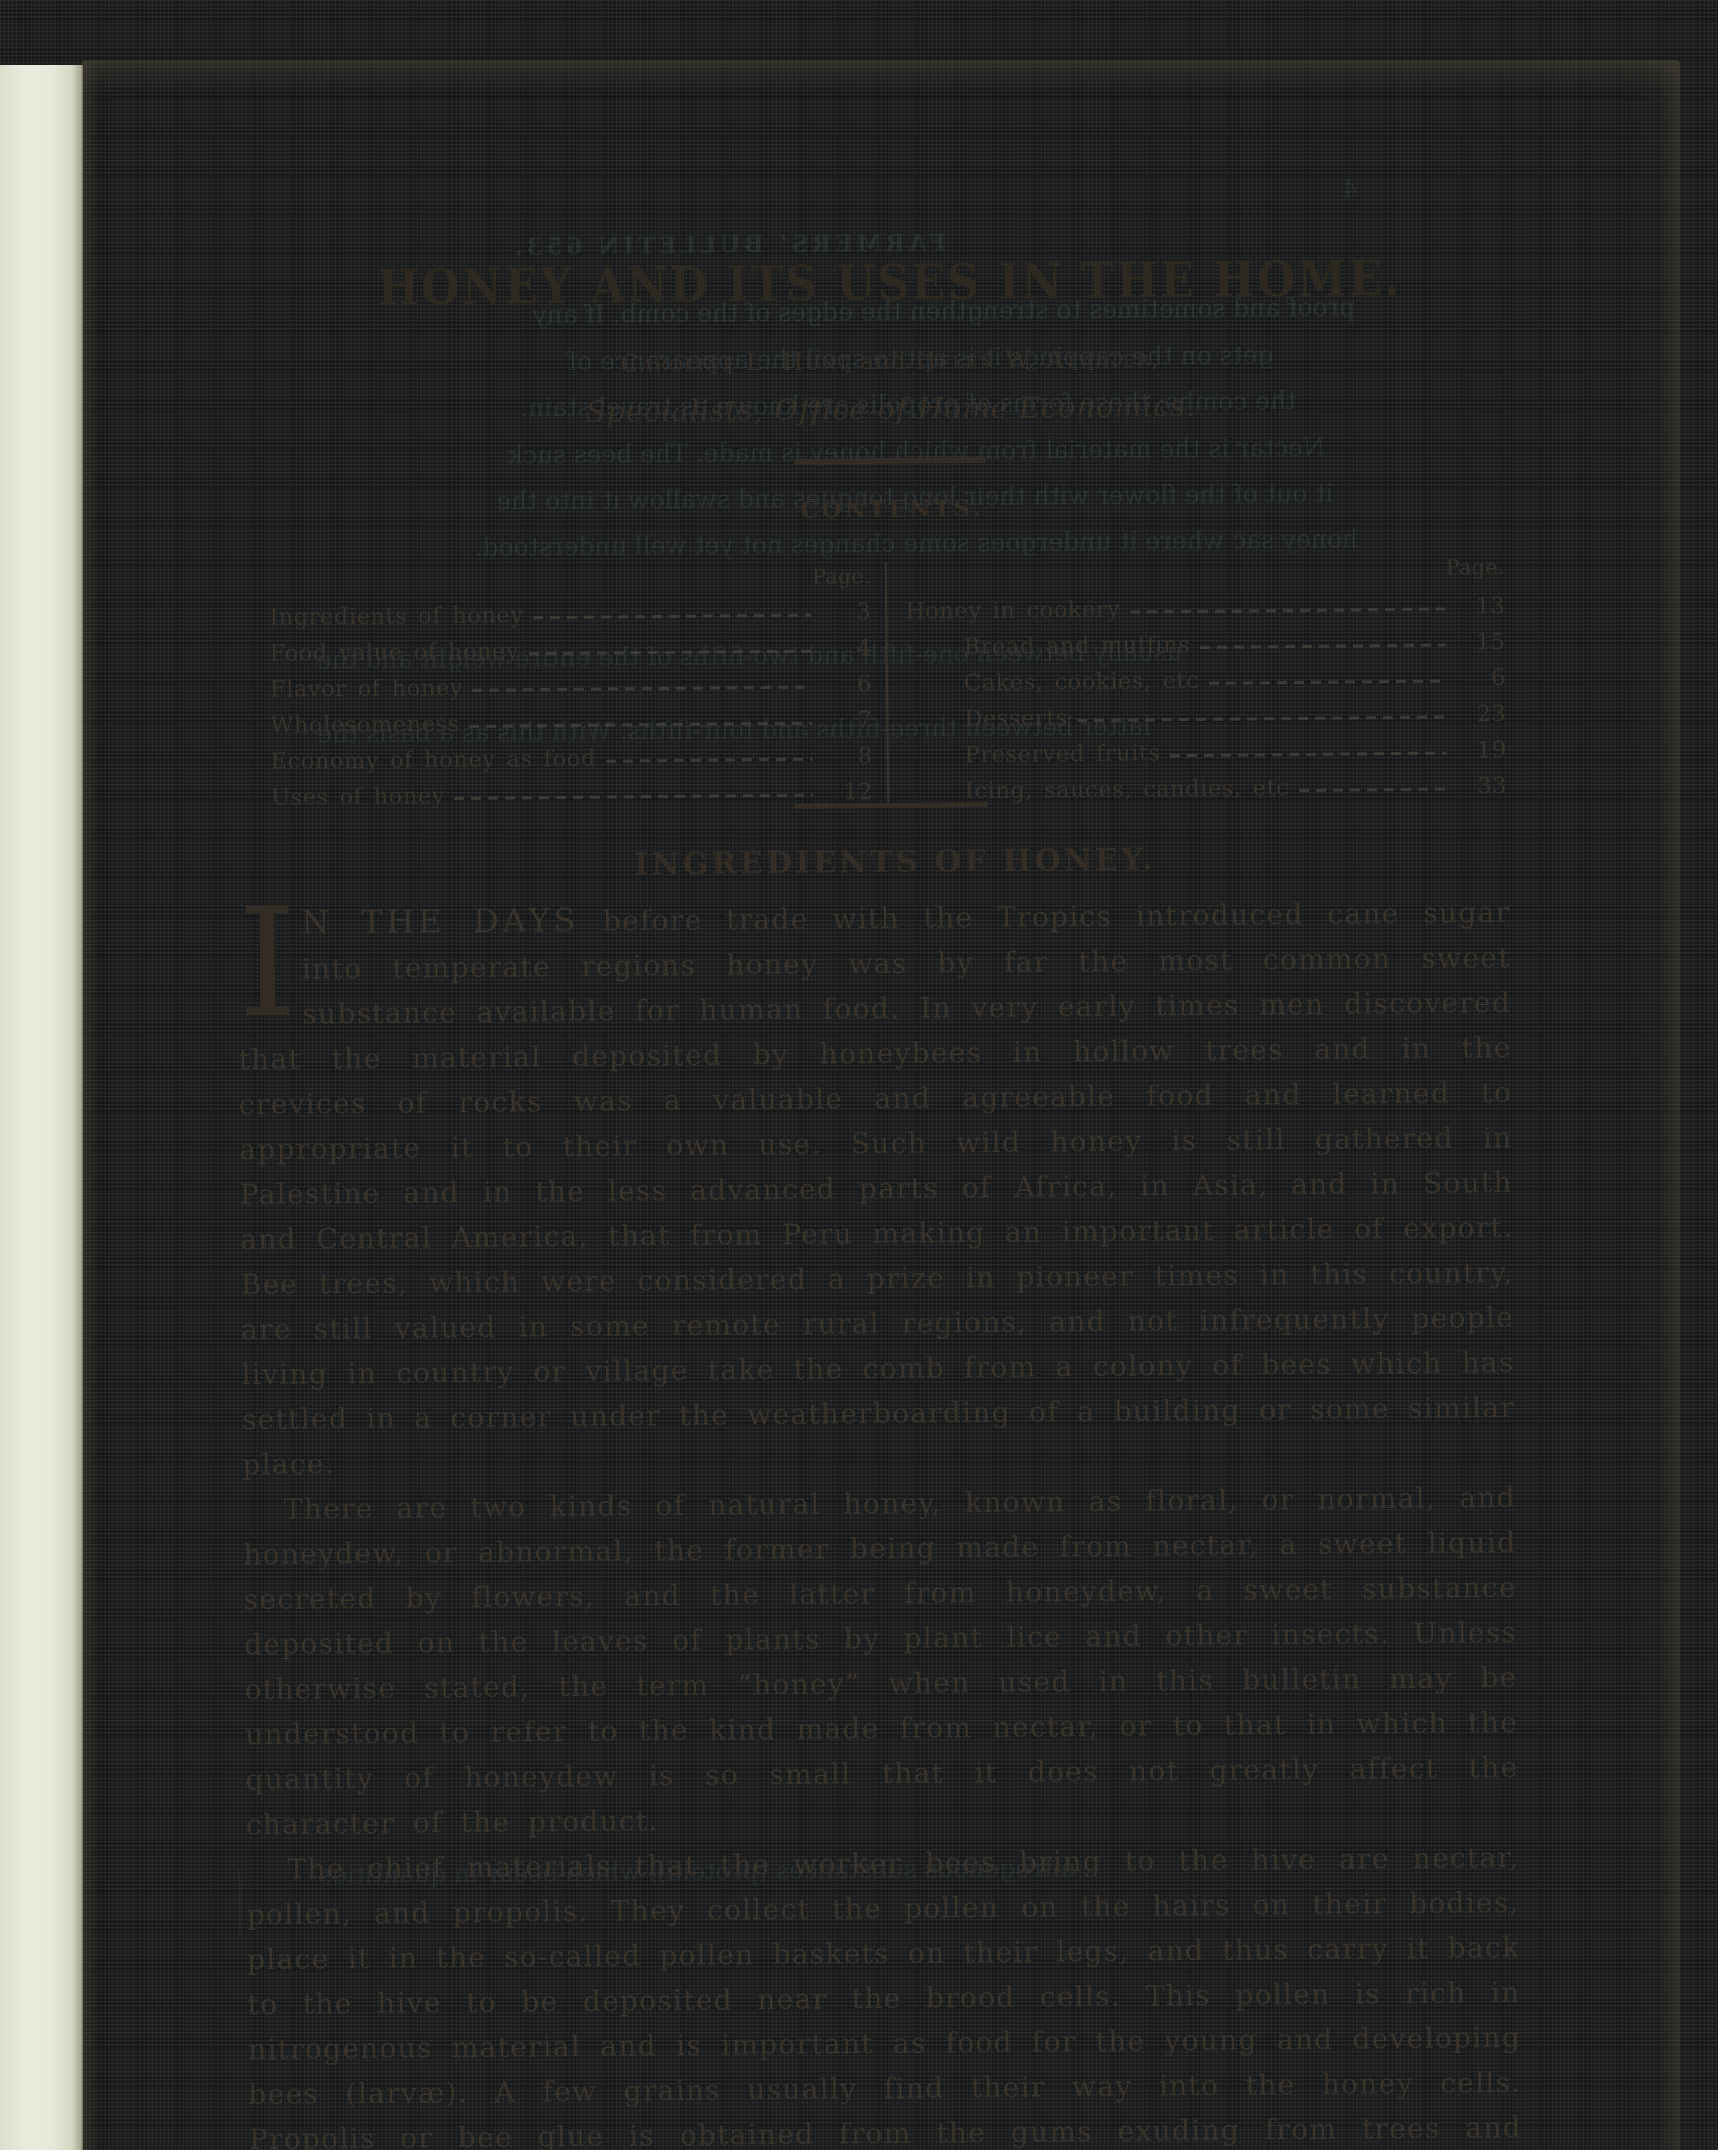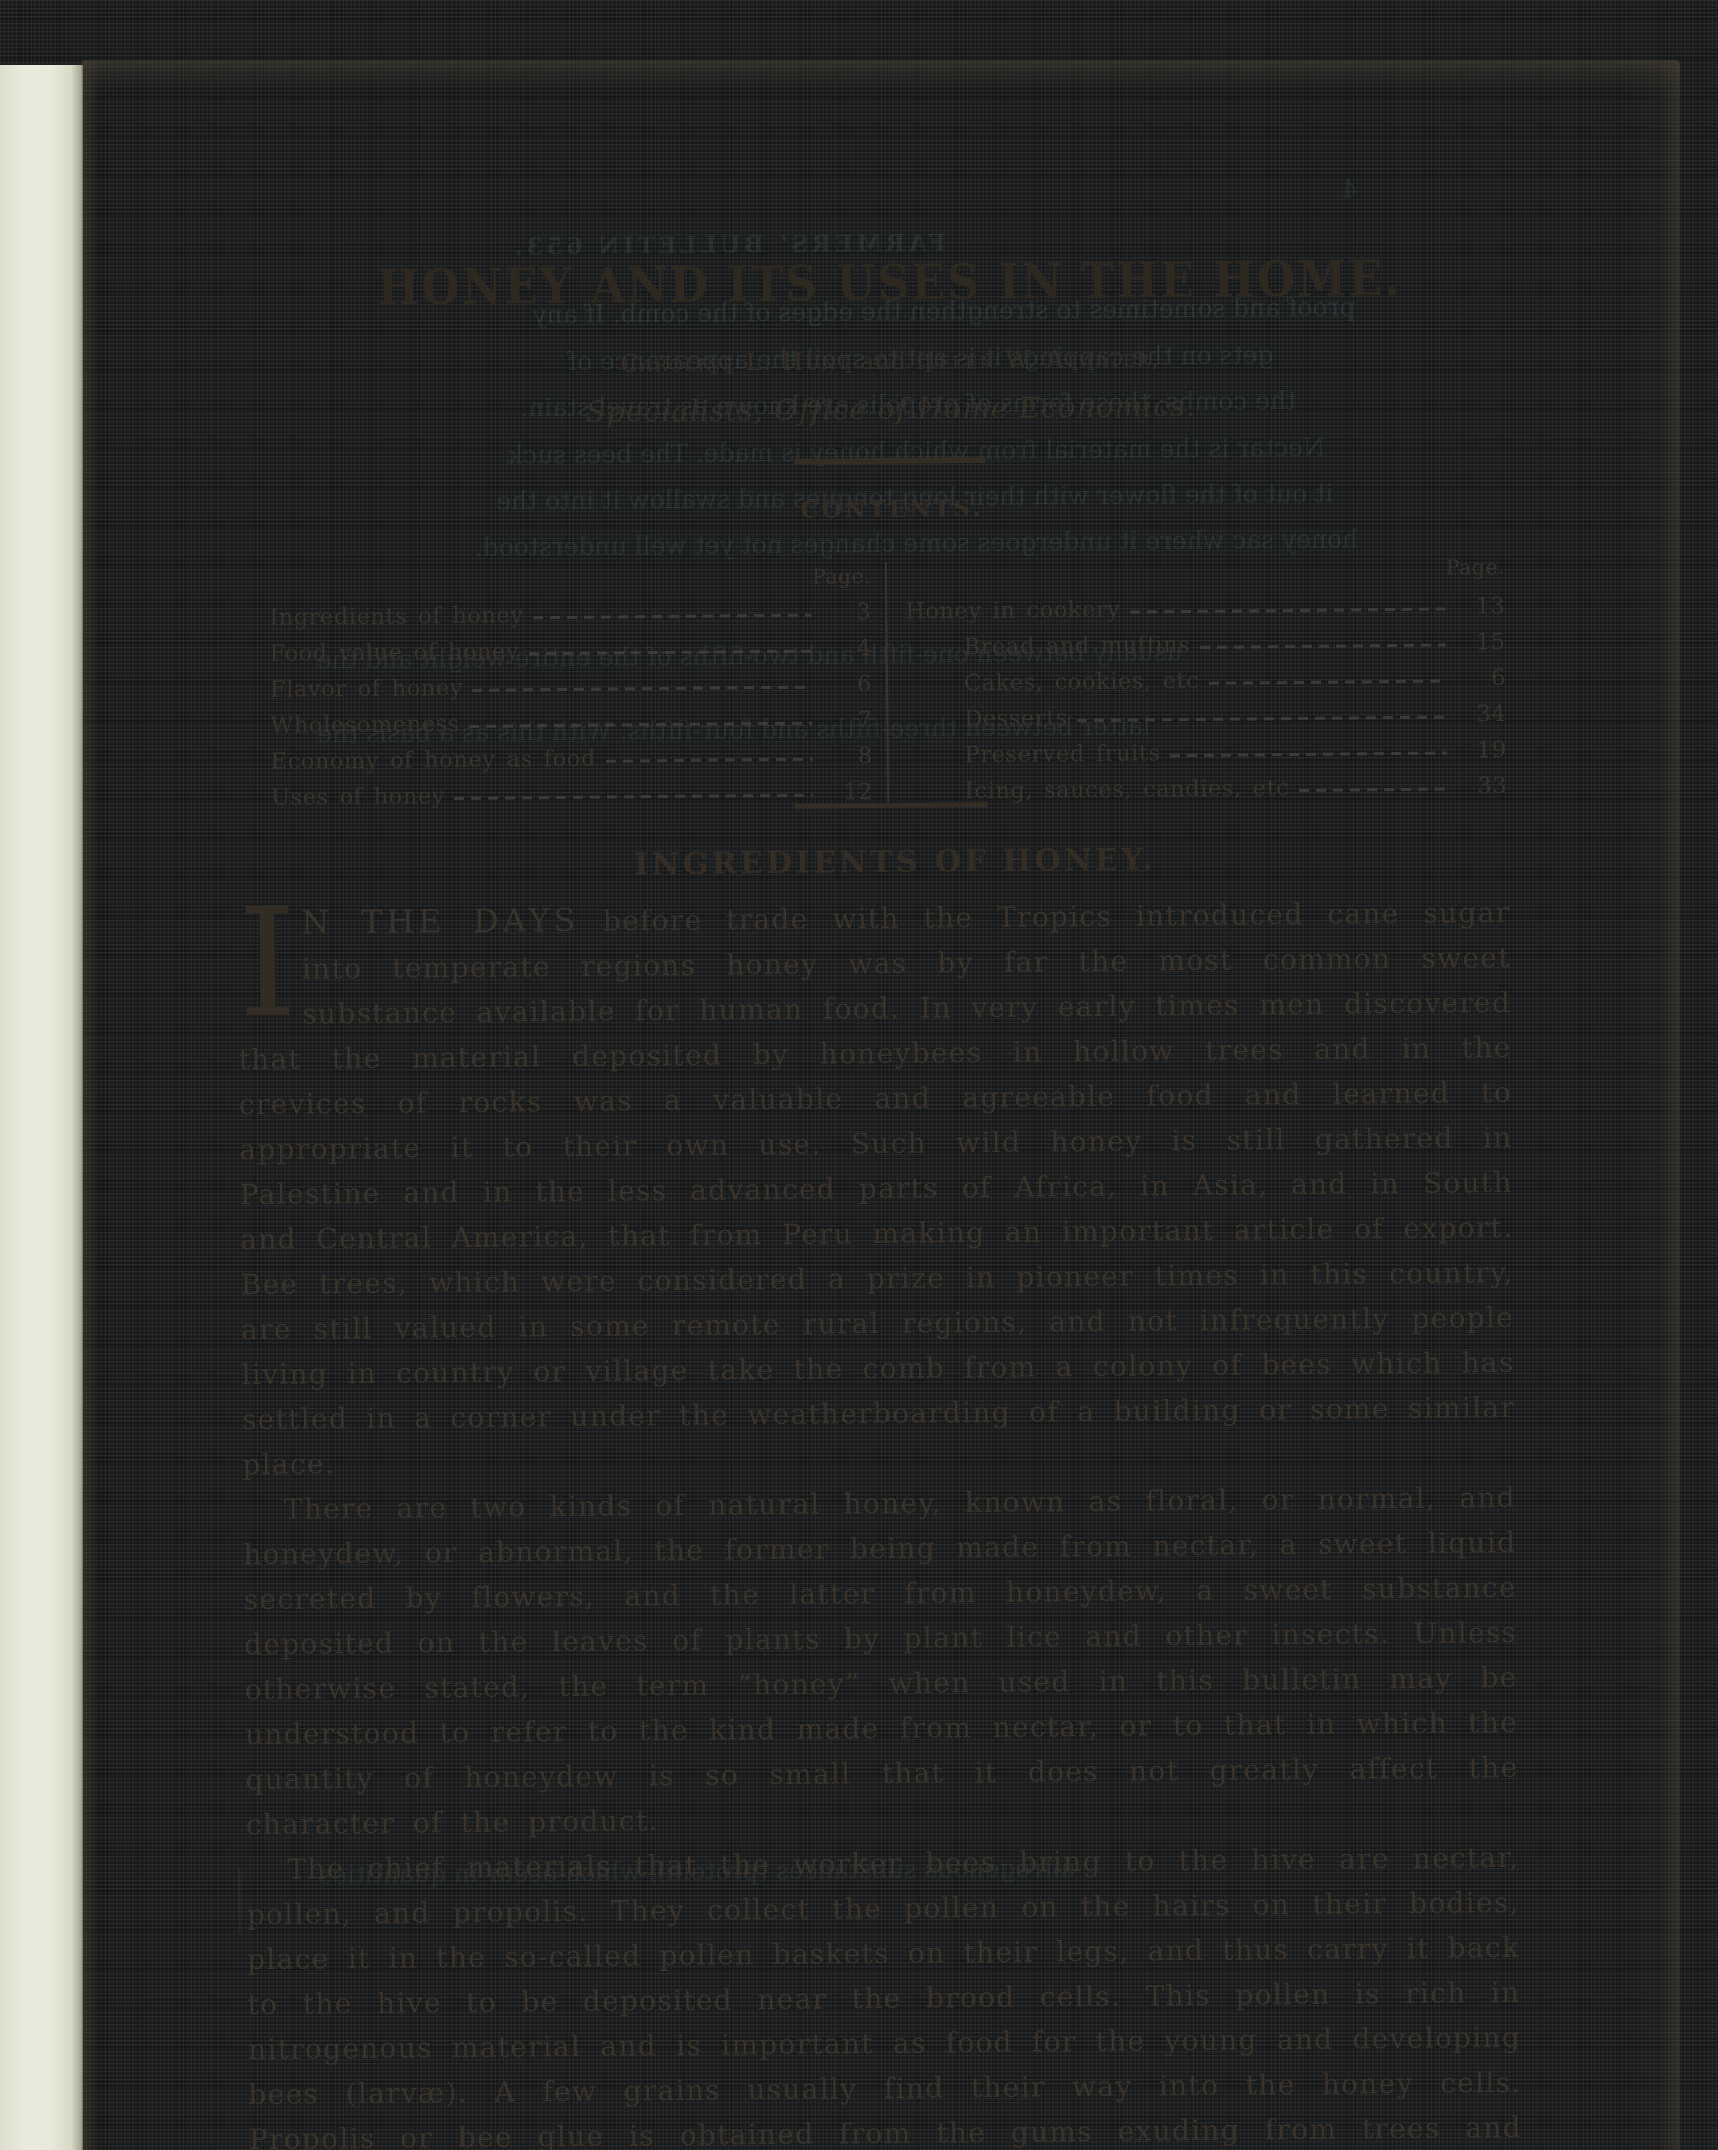--- a/index.html
+++ b/index.html
@@ -167,21 +167,21 @@
           <span class="toc-page">15</span>
         </div>
         <div class="toc-row ind">
           <span class="toc-label">Cakes, cookies, etc</span>
           <span class="leader"></span>
           <span class="toc-page">6</span>
         </div>
         <div class="toc-row ind">
           <span class="toc-label">Desserts</span>
           <span class="leader"></span>
-          <span class="toc-page">34</span>
+          <span class="toc-page">23</span>
         </div>
         <div class="toc-row ind">
           <span class="toc-label">Preserved fruits</span>
           <span class="leader"></span>
           <span class="toc-page">19</span>
         </div>
         <div class="toc-row ind">
           <span class="toc-label">Icing, sauces, candies, etc</span>
           <span class="leader"></span>
           <span class="toc-page">33</span>

